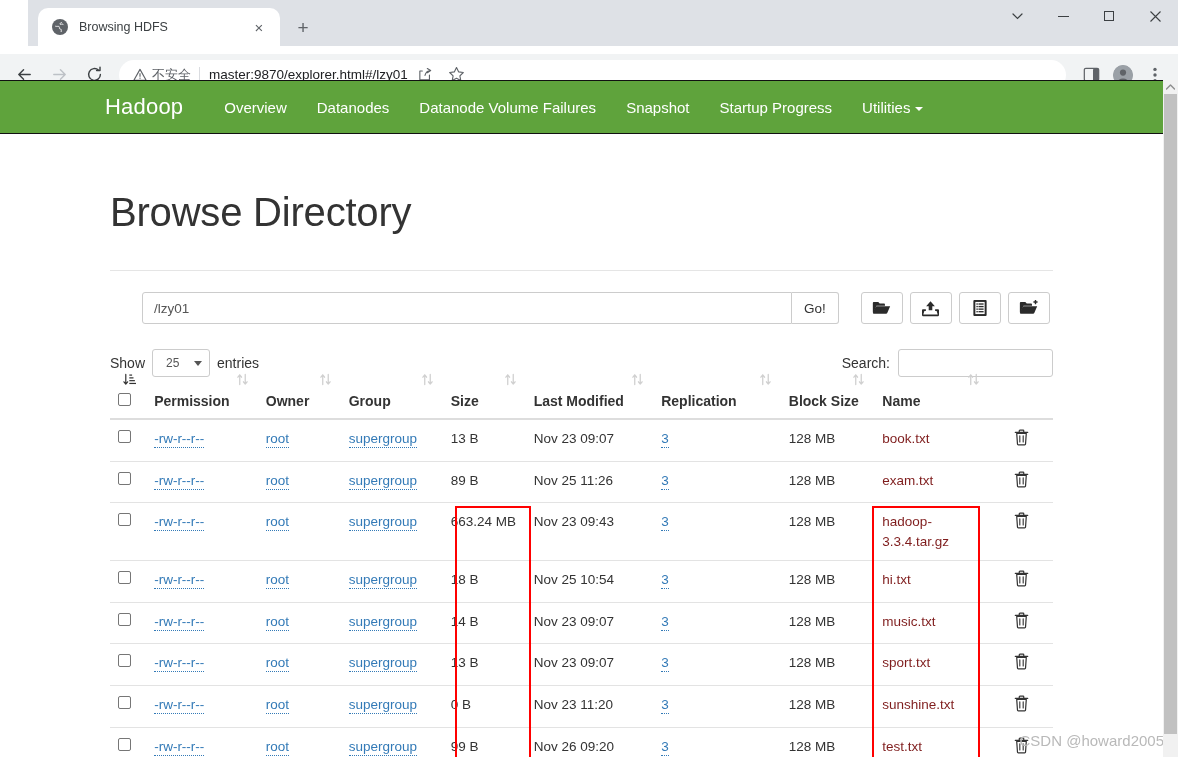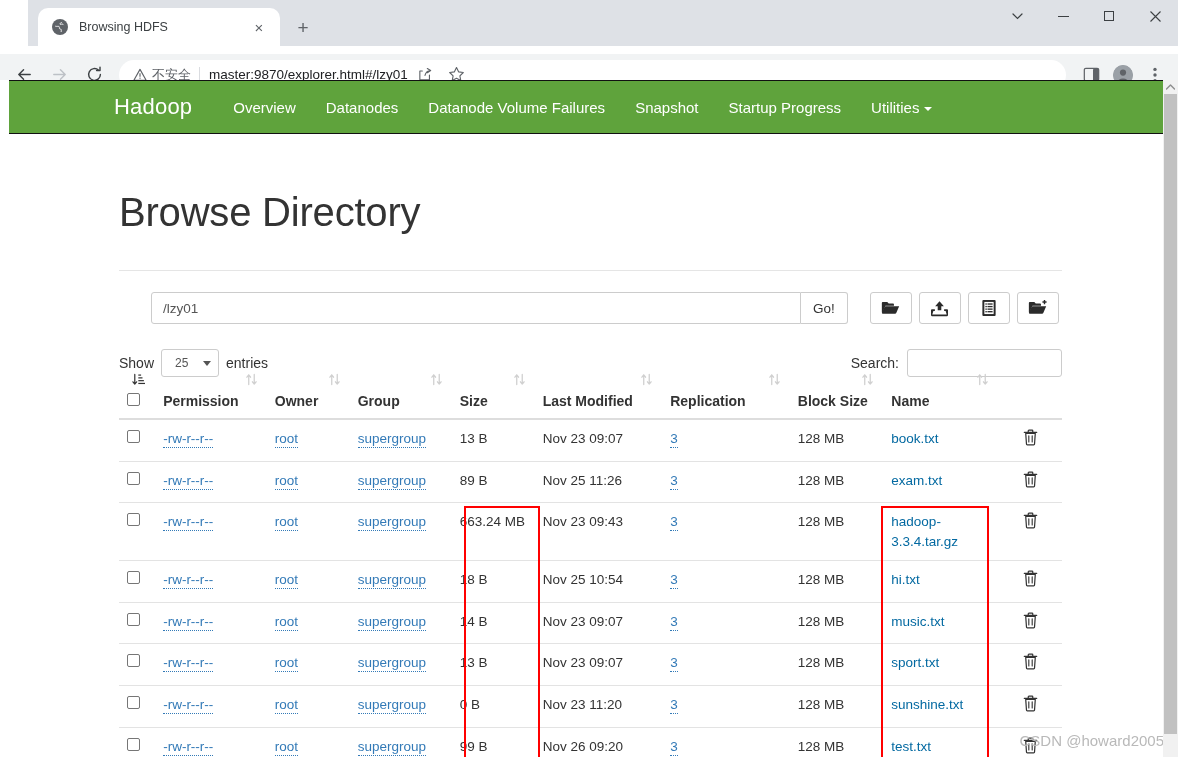--- a/index.html
+++ b/index.html
@@ -86,21 +86,21 @@
     width: 20px; height: 20px; border-radius:50%; background:#9aa0a6;
     display:flex; align-items:flex-end; justify-content:center; overflow:hidden;
   }
 
   
   .viewport {
     position: absolute; left: 0; top: 80px;
     width: 1178px; height: 677px; background: #fff; overflow: hidden;
   }
   .page {
-    position: absolute; left: 9px; top: 0; width: 1163px; height: 677px;
+    position: absolute; left: 0; top: 0; width: 1163px; height: 677px;
     background: #fff;
   }
 
   
   .hadoop-nav {
     height: 54px; background: #5fa33c;
     border: 1px solid #111; border-left: none; border-right: none;
     display: flex; align-items: center; padding-left: 105px;
     width: 1163px;
   }
@@ -187,21 +187,21 @@
   table.files thead th .sorticon.active { color: #333; }
   table.files tbody td {
     font-size: 13.5px; color: #333; padding: 9px 8px;
     border-top: 1px solid #e3e3e3; vertical-align: top; line-height: 1.45;
   }
   table.files tbody tr:first-child td { border-top: none; }
   .link-dotted {
     color: #337ab7; text-decoration: none;
     border-bottom: 1px dotted #337ab7; padding-bottom: 1px;
   }
-  .link-plain { color: #0369a1; text-decoration: none; }
+  .link-plain { color: #7f1d1d; text-decoration: none; }
   .cbx {
     width: 13px; height: 13px; border: 1px solid #767676;
     border-radius: 2px; background: #fff; display: inline-block;
   }
   .th-cbx { width: 34px; }
   .col-perm  { width: 105px; }
   .col-owner { width: 78px; }
   .col-group { width: 96px; }
   .col-size  { width: 78px; }
   .col-mod   { width: 120px; }

